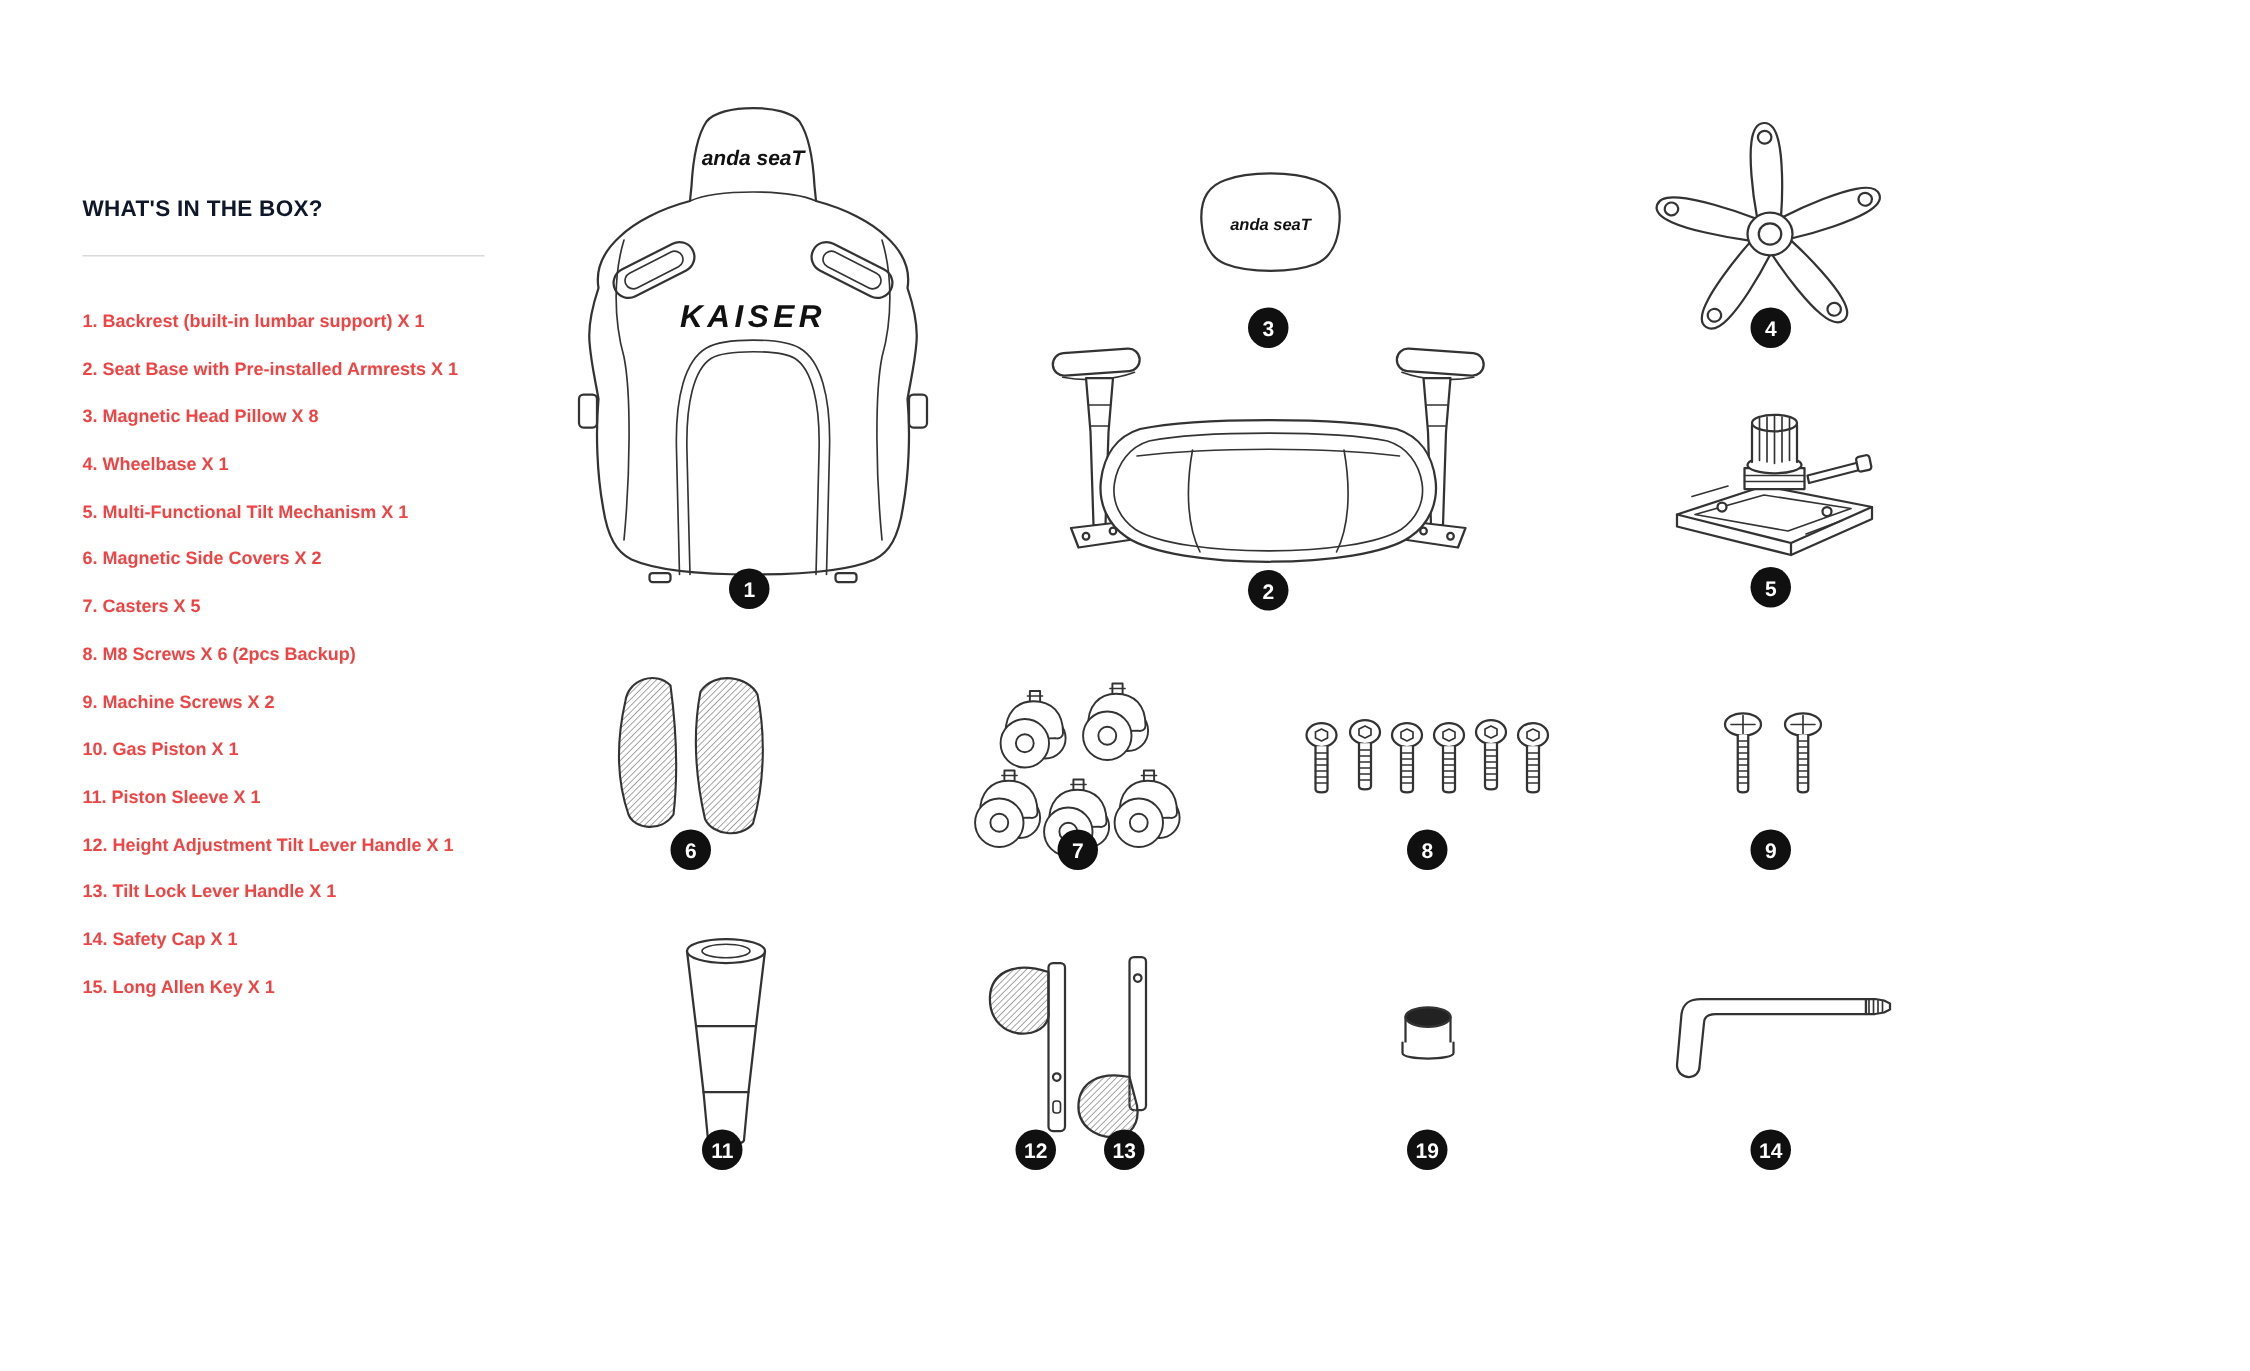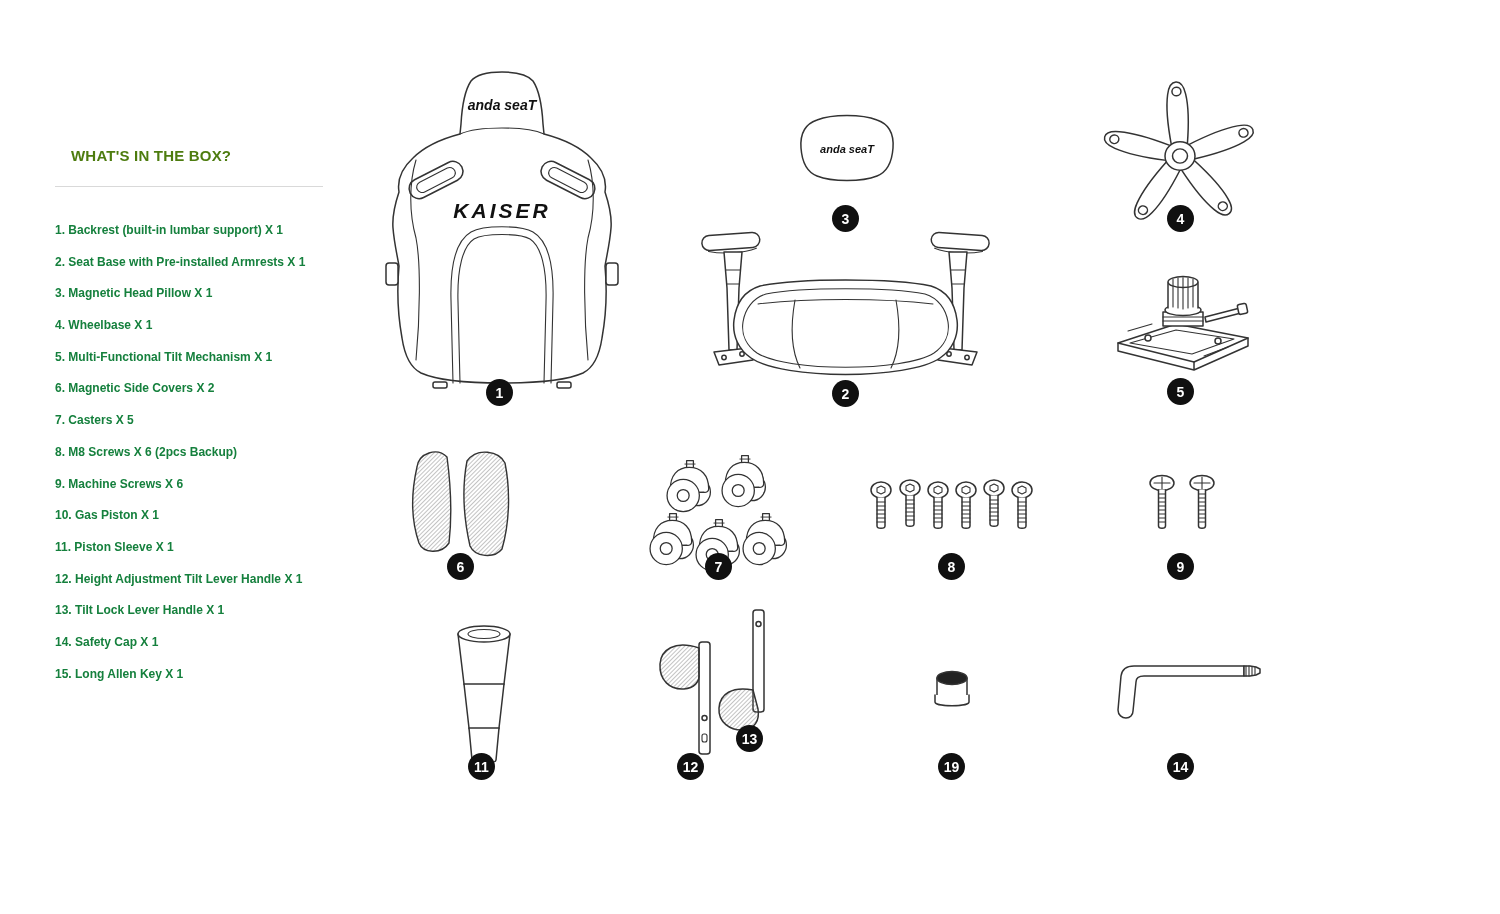--- a/index.html
+++ b/index.html
@@ -5,24 +5,24 @@
   html,body { margin:0; padding:0; }
   body {
     width:1500px; height:914px; background:#ffffff; position:relative;
     font-family:"Liberation Sans", sans-serif; color:#111;
     overflow:hidden;
   }
   .stage { position:absolute; inset:0; }
 
   
   .left-panel { position:absolute; left:55px; top:131px; width:270px; }
-  .title { margin:16px; font-size:15px; font-weight:bold; letter-spacing:.2px; color:#4d7c0f; }
+  .title { margin:0; font-size:15px; font-weight:bold; letter-spacing:.2px; color:#0f172a; }
   .divider { border:none; border-top:1px solid #d9d9d9; margin:22px 0 0 0; width:268px; }
   .parts-list { list-style:none; margin:36px 0 0 0; padding:0; }
-  .parts-list li { font-size:12px; font-weight:bold; line-height:14px; margin-bottom:17.7px; color:#15803d; }
+  .parts-list li { font-size:12px; font-weight:bold; line-height:14px; margin-bottom:17.7px; color:#ef4444; }
 
   
   .part { position:absolute; }
   .part svg { display:block; overflow:visible; }
   .badge {
     position:absolute; width:27px; height:27px; border-radius:50%;
     background:#101010; color:#fff; font-size:14px; font-weight:bold;
     display:flex; align-items:center; justify-content:center; z-index:5;
   }
   .lineart { fill:#ffffff; stroke:#333333; stroke-width:1.5; stroke-linejoin:round; stroke-linecap:round; }
@@ -35,27 +35,27 @@
 <body>
 
 <div class="stage">
 
   <div class="left-panel">
     <h1 class="title">WHAT'S IN THE BOX?</h1>
     <hr class="divider">
     <ul class="parts-list">
       <li>1. Backrest (built-in lumbar support) X 1</li>
       <li>2. Seat Base with Pre-installed Armrests X 1</li>
-      <li>3. Magnetic Head Pillow X 1</li>
+      <li>3. Magnetic Head Pillow X 8</li>
       <li>4. Wheelbase X 1</li>
       <li>5. Multi-Functional Tilt Mechanism X 1</li>
       <li>6. Magnetic Side Covers X 2</li>
       <li>7. Casters X 5</li>
       <li>8. M8 Screws X 6 (2pcs Backup)</li>
-      <li>9. Machine Screws X 6</li>
+      <li>9. Machine Screws X 2</li>
       <li>10. Gas Piston X 1</li>
       <li>11. Piston Sleeve X 1</li>
       <li>12. Height Adjustment Tilt Lever Handle X 1</li>
       <li>13. Tilt Lock Lever Handle X 1</li>
       <li>14. Safety Cap X 1</li>
       <li>15. Long Allen Key X 1</li>
     </ul>
   </div>
 
   <div class="part" style="left:383px; top:68px; width:238px; height:320px;">
@@ -274,21 +274,21 @@
       <g class="lineart">
         <rect x="43" y="6" width="11" height="112" rx="3"></rect>
         <path fill="url(#hatchB)" d="M43,12 C18,4 5,14 4,28 C3,44 14,54 28,53 C38,52 44,46 43,38 Z"></path>
         <circle cx="48.5" cy="82" r="2.5"></circle>
         <rect class="thin" x="46" y="98" width="5" height="8" rx="2"></rect>
       </g>
     </svg>
     <span class="badge" style="left:7px; top:117px;margin-left:14px;">12</span>
   </div>
 
-  <div class="part" style="left:716px; top:608px; width:52px; height:124px;text-align:right;">
+  <div class="part" style="left:716px; top:636px; width:52px; height:124px;text-align:right;">
     <svg width="52" height="124" viewBox="0 0 52 124">
       <defs>
         <pattern id="hatchC" width="3" height="3" patternUnits="userSpaceOnUse" patternTransform="rotate(45)">
           <line x1="0" y1="0" x2="0" y2="3" stroke="#888" stroke-width="1"></line>
         </pattern>
       </defs>
       <g class="lineart">
         <rect x="37" y="2" width="11" height="102" rx="3"></rect>
         <circle cx="42.5" cy="16" r="2.5"></circle>
         <path fill="url(#hatchC)" d="M37,82 C16,78 4,86 3,100 C2,114 14,123 28,122 C38,121 44,113 42,101 L37,82 Z"></path>

